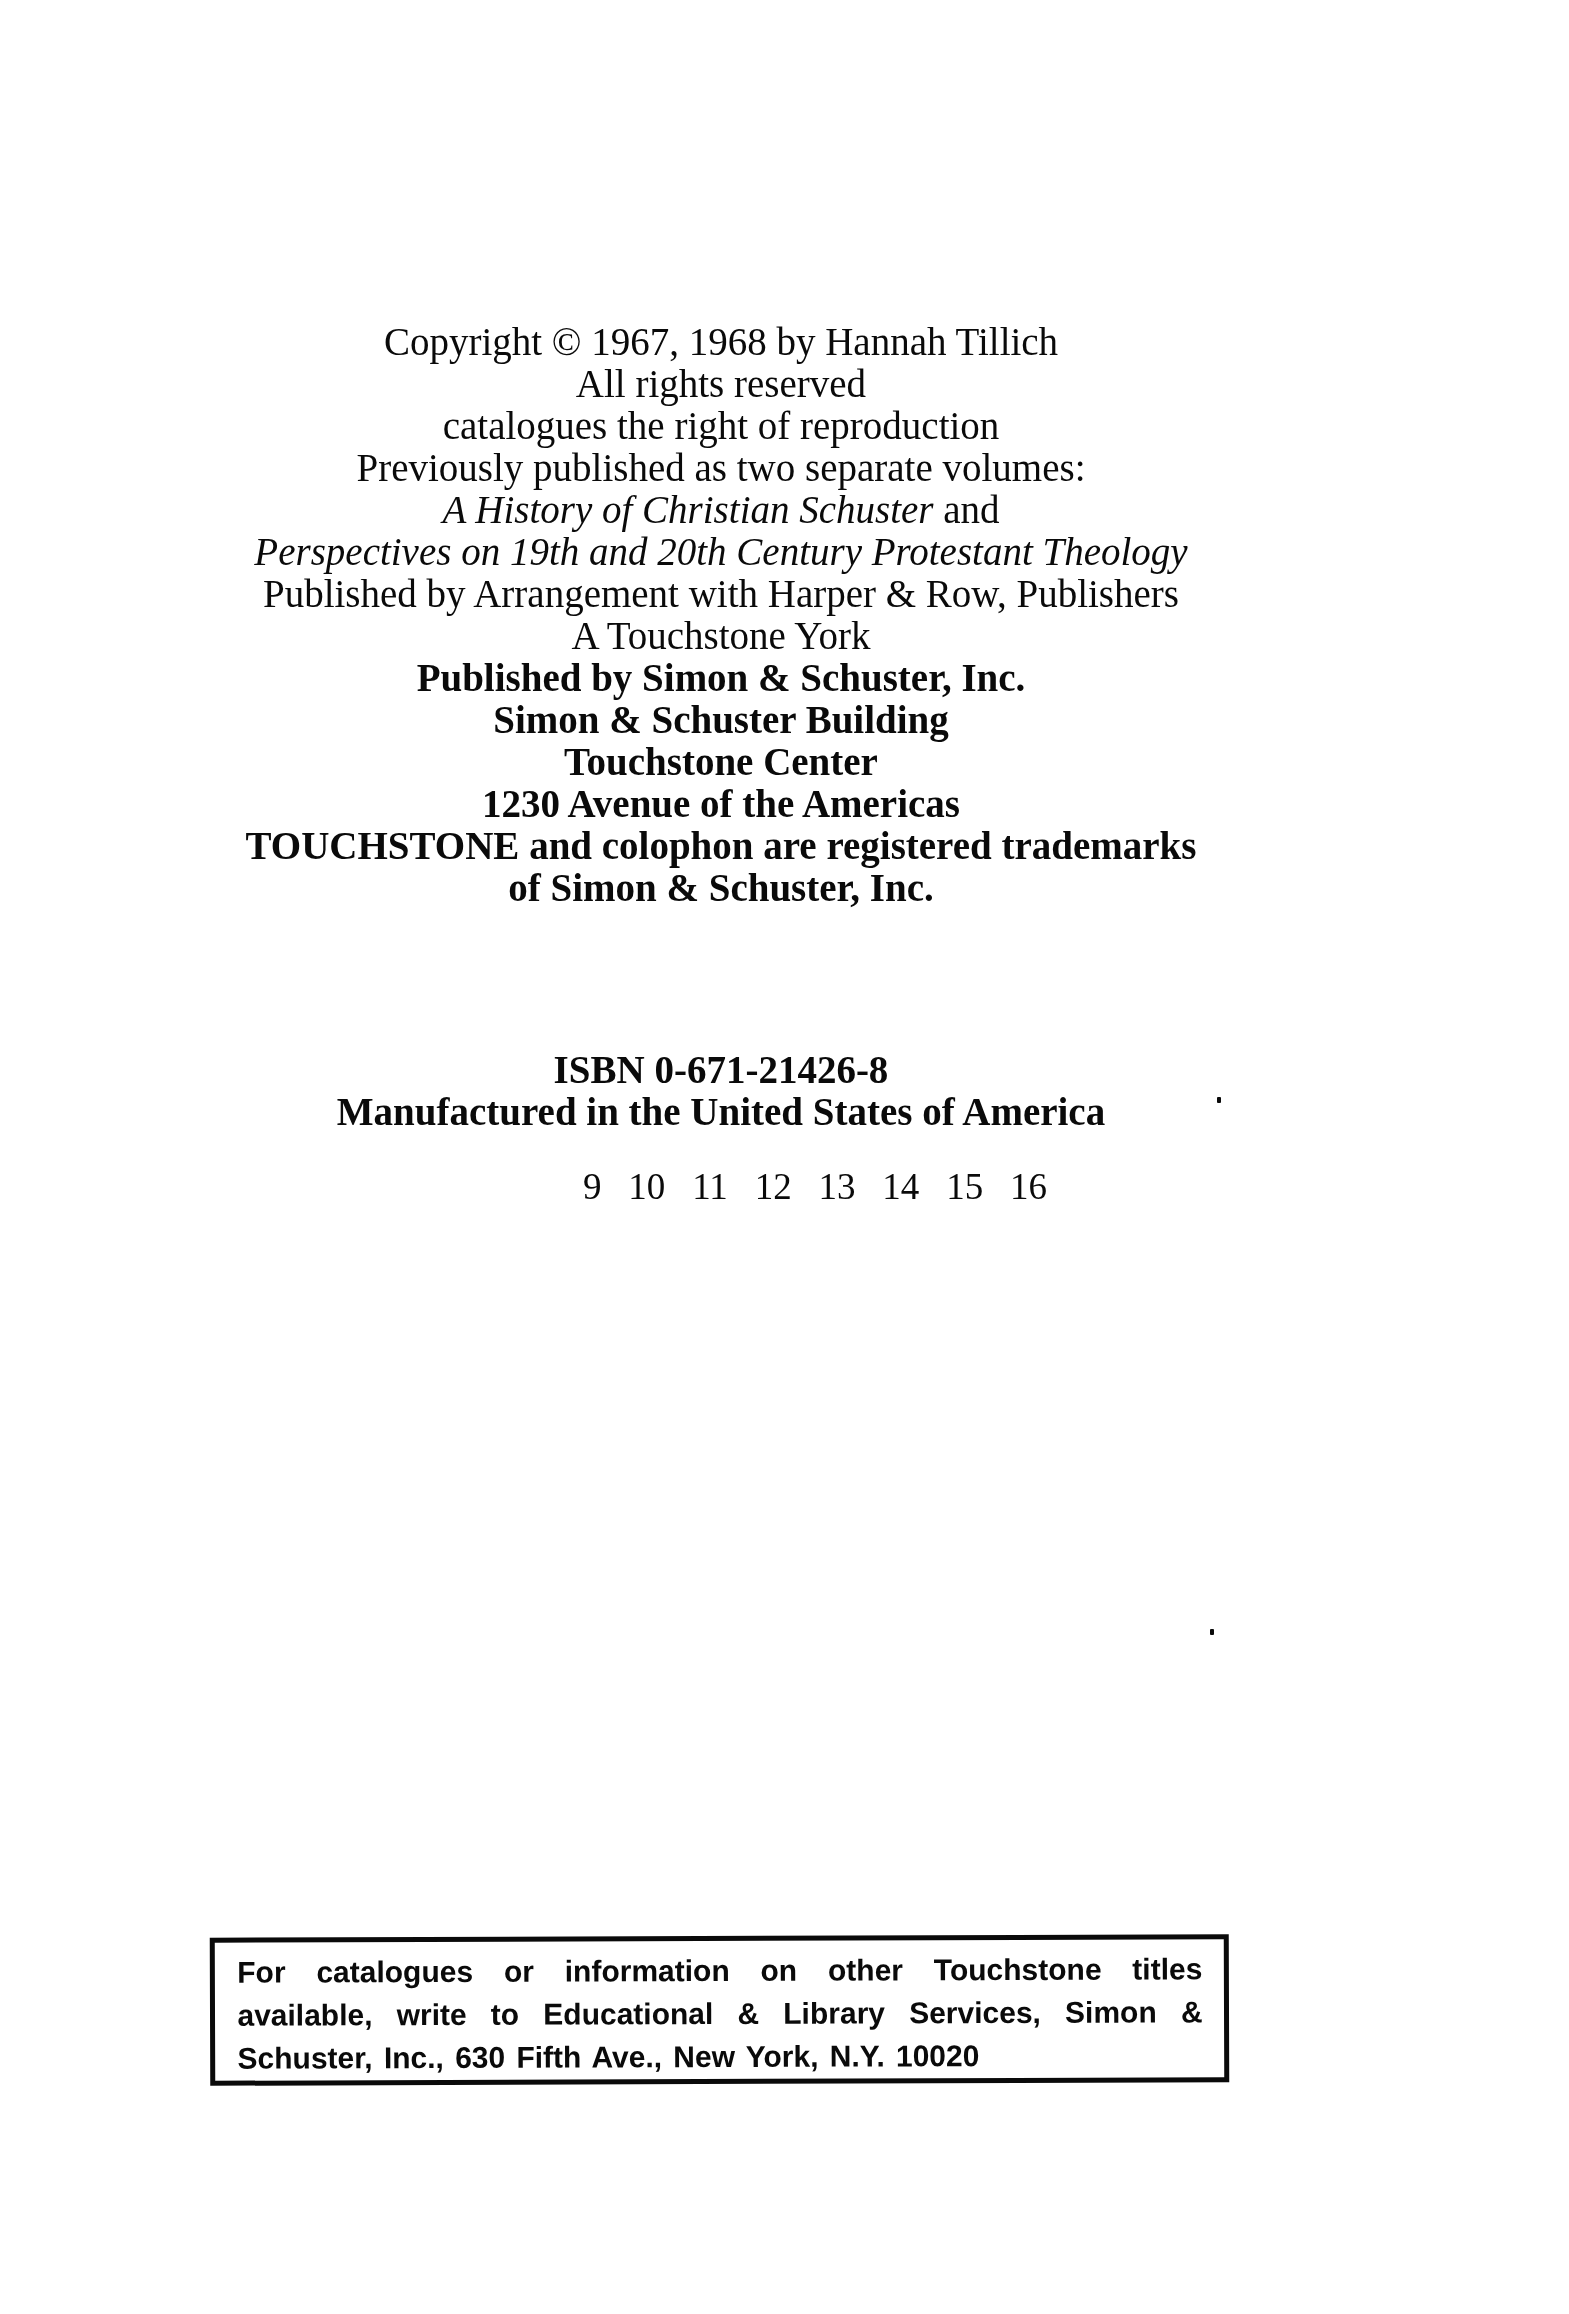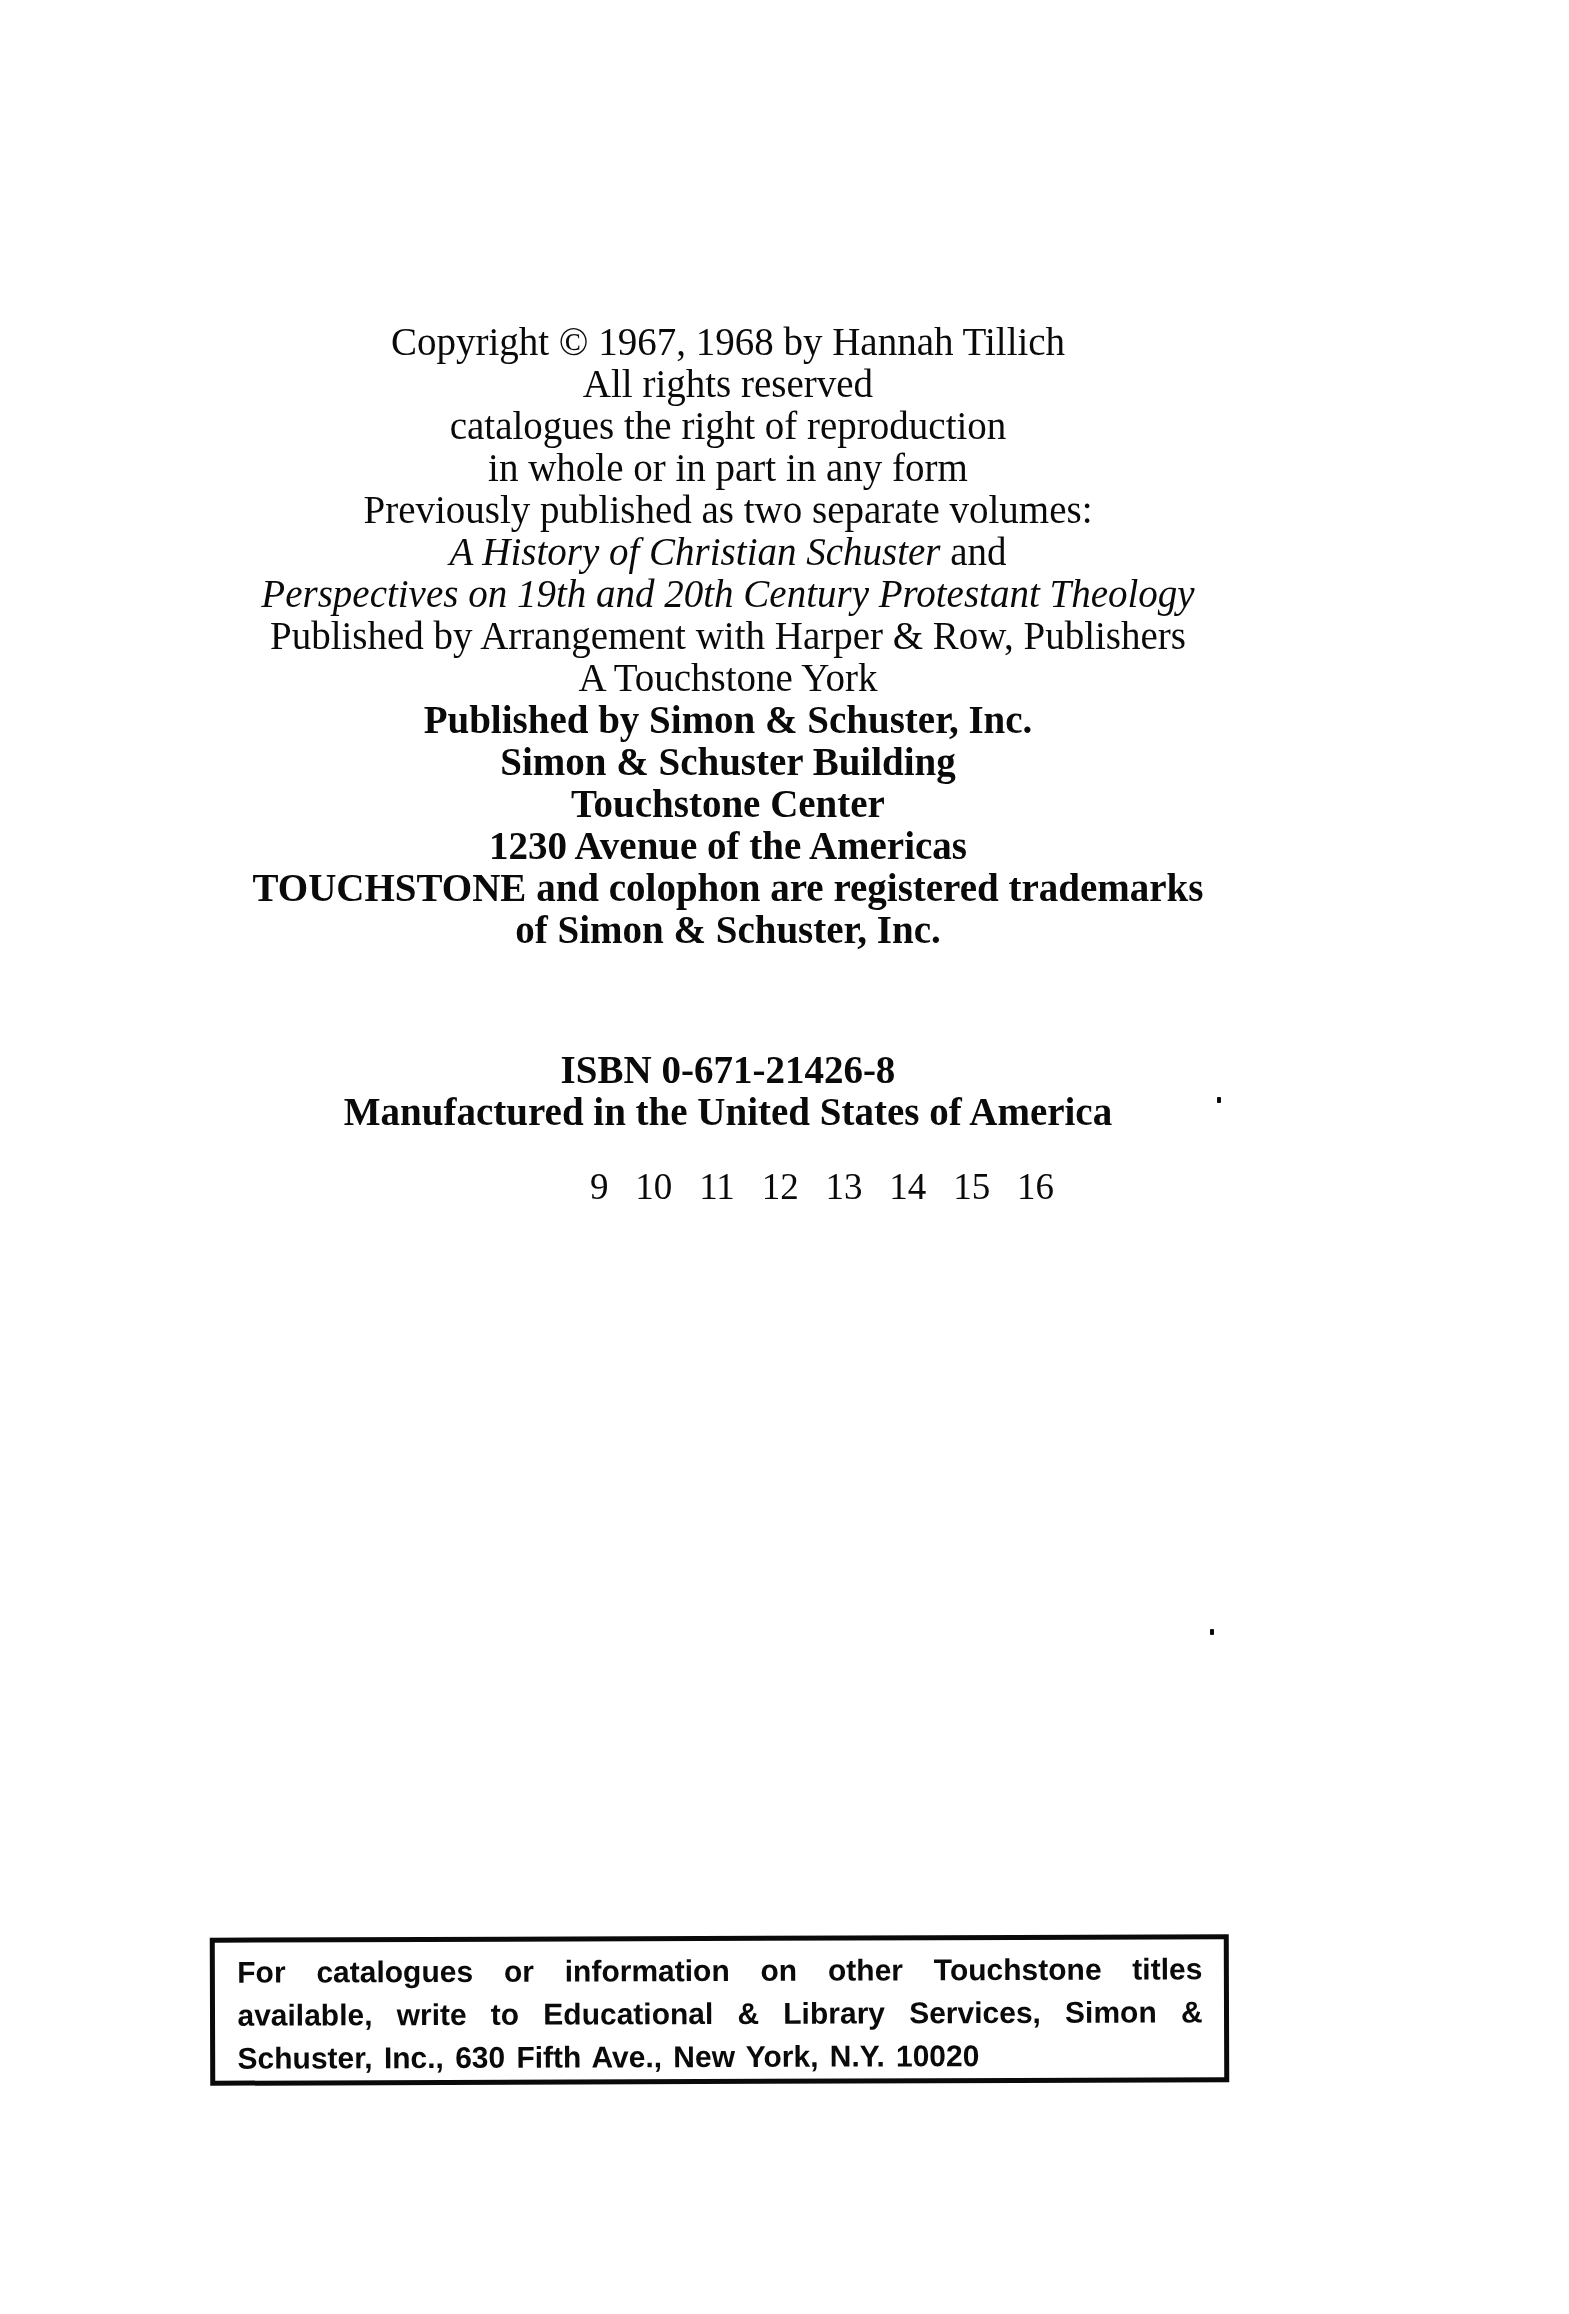--- a/index.html
+++ b/index.html
@@ -6,21 +6,21 @@
   body {
     width: 1569px; height: 2314px;
     position: relative;
     background: #ffffff;
     font-family: "Liberation Serif", serif;
     color: #0a0a0a;
     overflow: hidden;
   }
   .abs-center {
     position: absolute;
-    left: 11px;
+    left: 4px;
     width: 1434px;
     text-align: center;
   }
   #imprint-block {
     top: 321px;
     font-size: 39px;
     line-height: 42px;
   }
   .line { white-space: nowrap; }
   .italic { font-style: italic; }
@@ -67,21 +67,20 @@
   #speckle-1 { left: 1217px; top: 1097px; }
   #speckle-2 { left: 1210px; top: 1629px; }
 </style>
 </head>
 <body>
 
 <div class="abs-center" id="imprint-block">
   <div class="line">Copyright © 1967, 1968 by Hannah Tillich</div>
   <div class="line">All rights reserved</div>
   <div class="line">catalogues the right of reproduction</div>
-  <div class="line">in whole or in part in any form</div>
   <div class="line">Previously published as two separate volumes:</div>
   <div class="line"><span class="italic">A History of Christian Schuster</span> <span>and</span></div>
   <div class="line italic">Perspectives on 19th and 20th Century Protestant Theology</div>
   <div class="line">Published by Arrangement with Harper &amp; Row, Publishers</div>
   <div class="line">A Touchstone York</div>
   <div class="line heavy">Published by Simon &amp; Schuster, Inc.</div>
   <div class="line heavy">Simon &amp; Schuster Building</div>
   <div class="line heavy">Touchstone Center</div>
   <div class="line heavy">1230 Avenue of the Americas</div>
   <div class="line heavy">TOUCHSTONE and colophon are registered trademarks</div>

